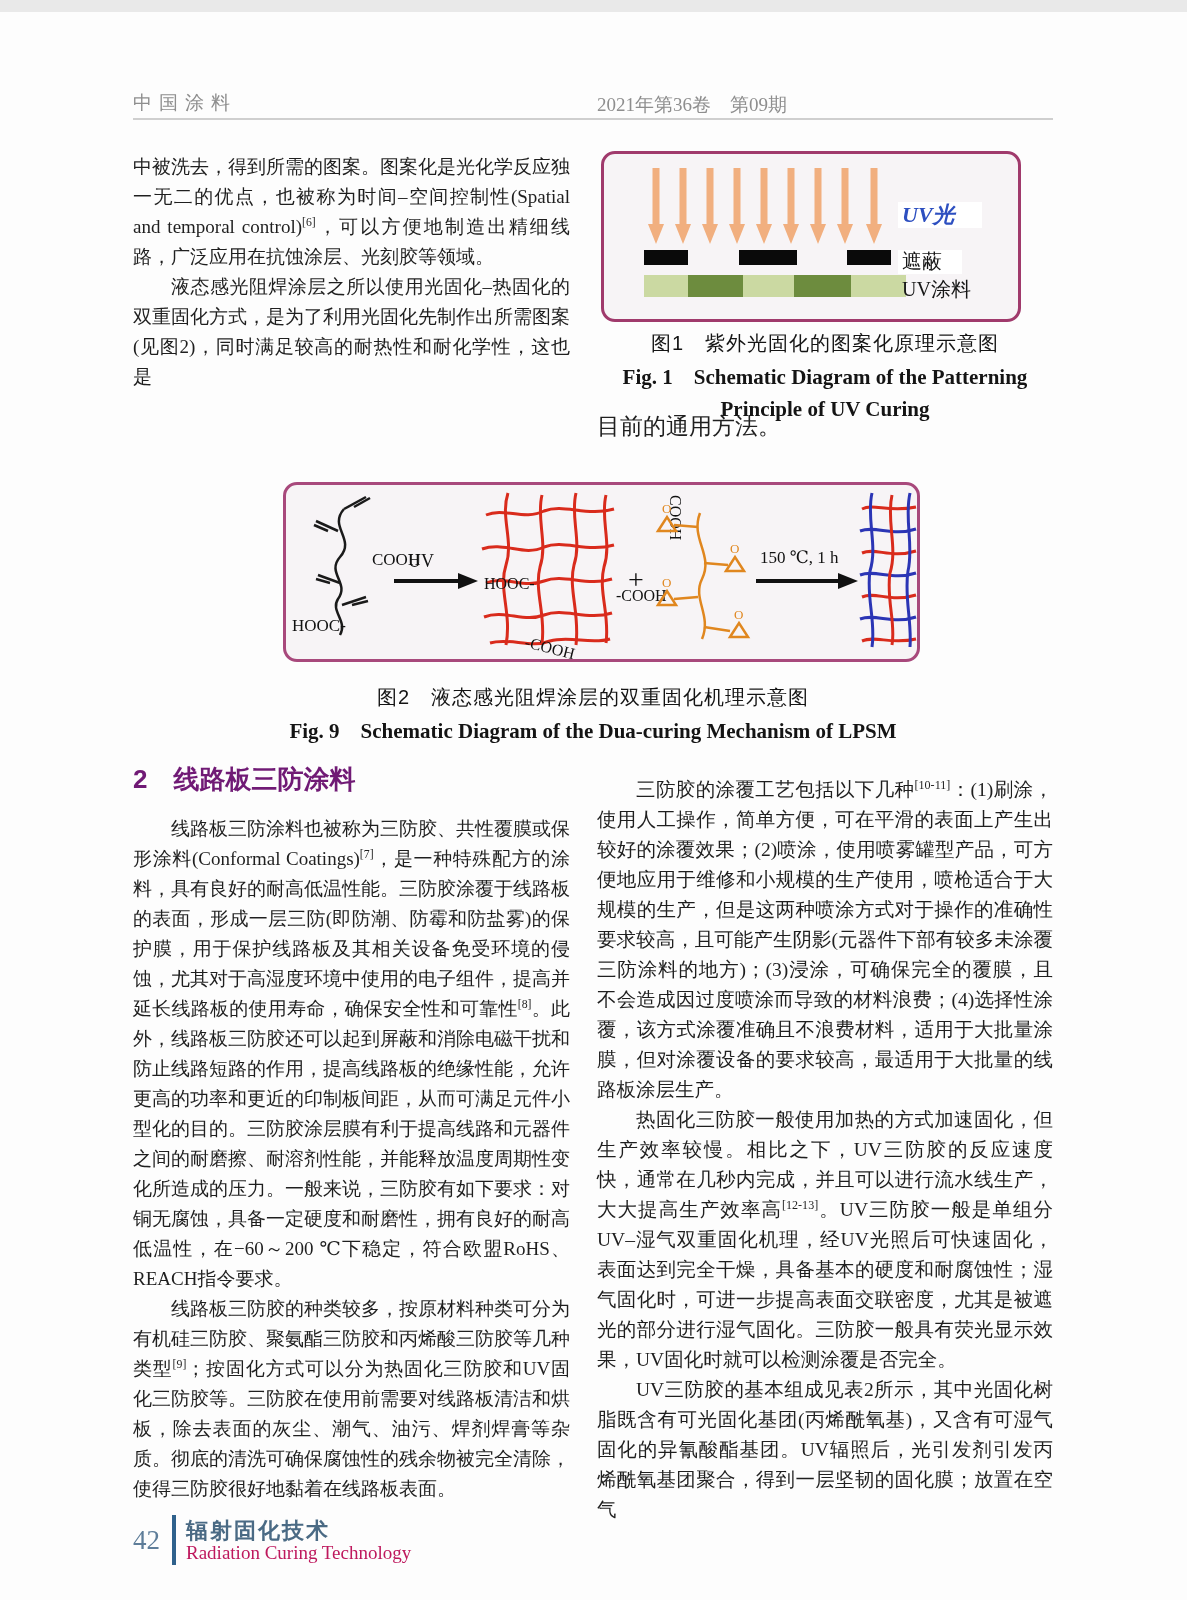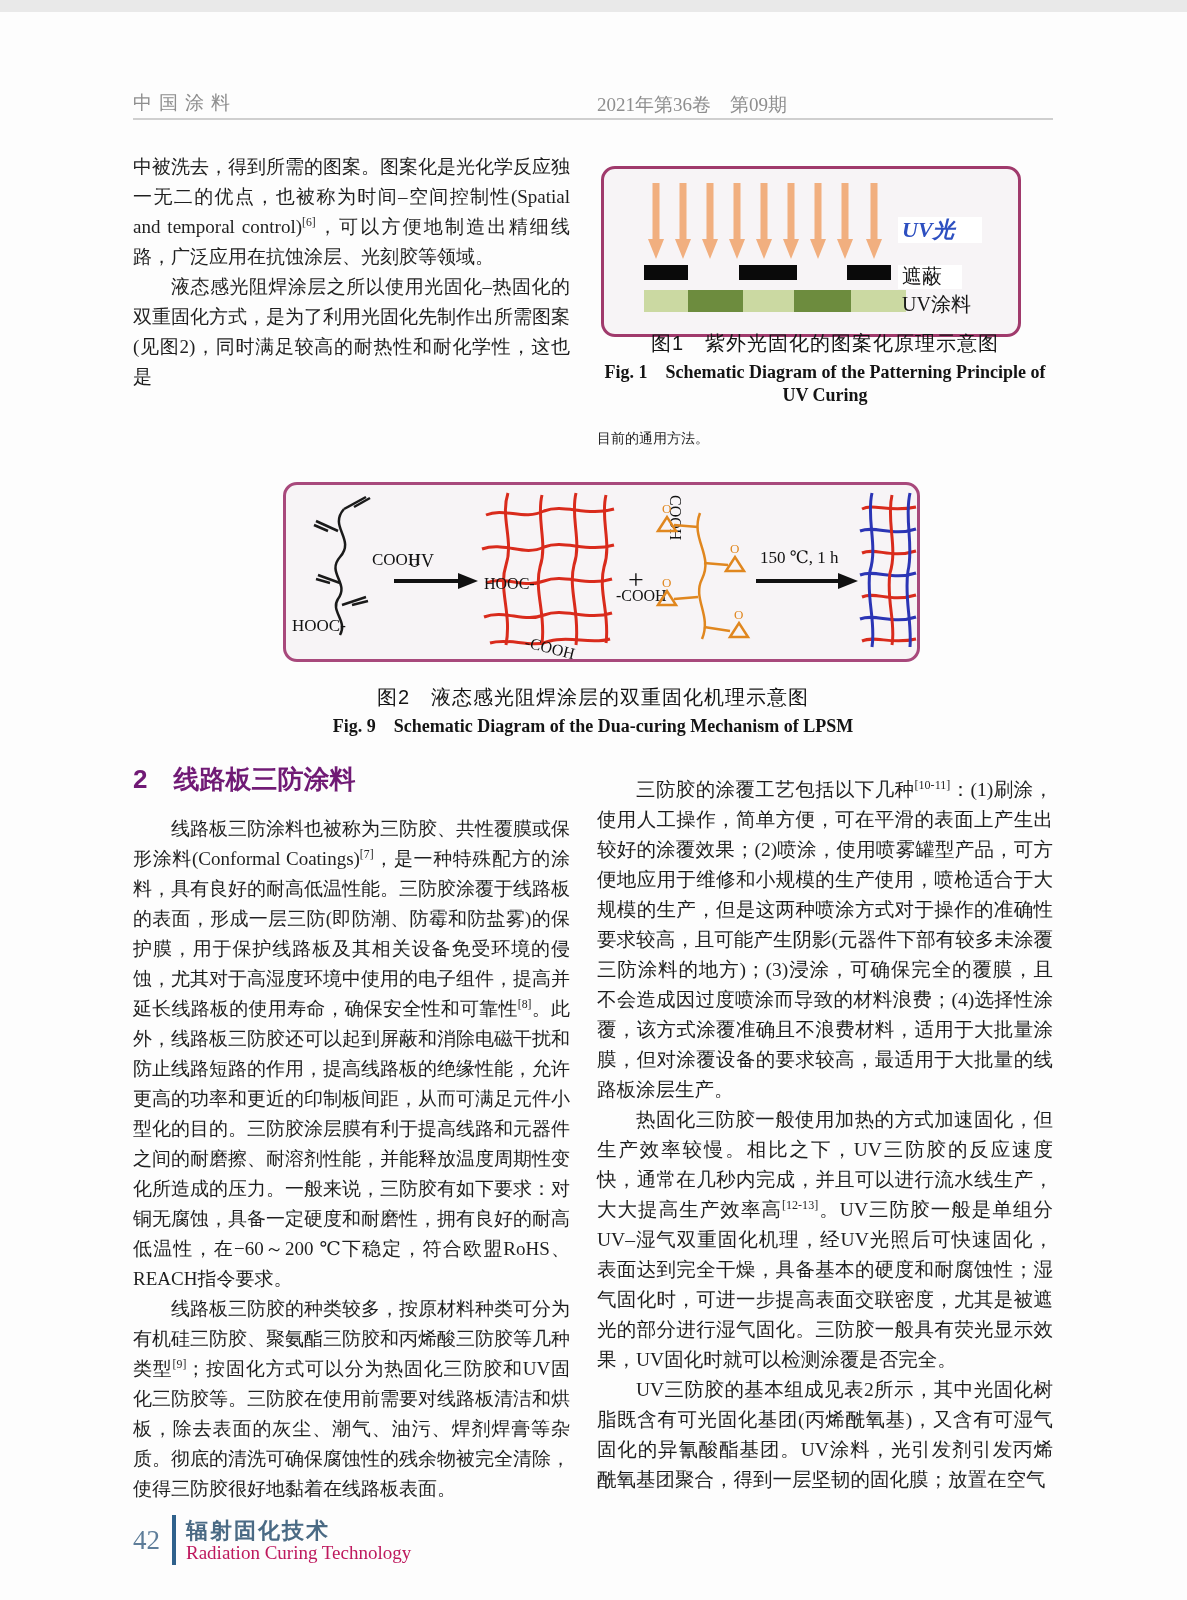--- a/index.html
+++ b/index.html
@@ -11,21 +11,21 @@
   .hdr-rule{position:absolute;left:133px;top:106px;width:920px;height:2px;background:#cfcfcf;}
   
   .col{position:absolute;font-size:19px;line-height:30px;text-align:justify;}
   .col p{margin:0;text-indent:2em;}
   .col p.noindent{text-indent:0;}
   sup{font-size:0.62em;line-height:0;}
   
   .figbox{position:absolute;background:#f7f4f6;border:3px solid #a03a6c;border-radius:14px;}
   .fig-cap{position:absolute;text-align:center;font-weight:bold;color:#141414;}
   .fig-cap .zh{font-size:20px;font-family:"Liberation Sans","DejaVu Sans",sans-serif;font-weight:normal;letter-spacing:1px;}
-  .fig-cap .en{font-size:18px;line-height:23px;margin-top:4px;}
+  .fig-cap .en{font-size:21px;line-height:32px;margin-top:4px;}
   
   .sec-head{position:absolute;left:133px;top:750px;width:437px;
             font-family:"Liberation Sans","DejaVu Sans",sans-serif;
             font-weight:bold;font-size:26px;color:#701a75;}
   .sec-head .num{margin-right:26px;}
   
   .footer{position:absolute;left:133px;top:1503px;display:flex;align-items:center;}
   .footer .pagenum{font-size:27px;color:#5e7d99;margin-right:12px;}
   .footer .bar{width:4px;height:50px;background:#2f618c;margin-right:10px;}
   .footer .zh{font-family:"Liberation Sans","DejaVu Sans",sans-serif;font-weight:bold;
@@ -40,21 +40,21 @@
 
   <div class="hdr-left">中国涂料</div>
   <div class="hdr-right">2021年第36卷　第09期</div>
   <div class="hdr-rule"></div>
 
   <div class="col" style="left:133px;top:140px;width:437px;">
     <p class="noindent">中被洗去，得到所需的图案。图案化是光化学反应独一无二的优点，也被称为时间–空间控制性(Spatial and temporal control)<sup>[6]</sup>，可以方便地制造出精细线路，广泛应用在抗蚀涂层、光刻胶等领域。</p>
     <p>液态感光阻焊涂层之所以使用光固化–热固化的双重固化方式，是为了利用光固化先制作出所需图案(见图2)，同时满足较高的耐热性和耐化学性，这也是</p>
   </div>
 
-  <div class="figbox" style="left:601px;top:154px;width:414px;height:165px;">
+  <div class="figbox" style="left:601px;top:139px;width:414px;height:165px;">
     <svg width="414" height="165" viewBox="0 0 414 165">
 
       <g stroke="#f1af7f" fill="#f1af7f">
         <g>
             <line x1="52" y1="14" x2="52" y2="72" stroke-width="7"></line>
             <polygon points="44,70 60,70 52,90" stroke="none"></polygon>
           </g>
         <g>
             <line x1="79" y1="14" x2="79" y2="72" stroke-width="7"></line>
             <polygon points="71,70 87,70 79,90" stroke="none"></polygon>
@@ -107,21 +107,21 @@
       <text x="298" y="114" font-size="20" fill="#161616">遮蔽</text>
       <text x="298" y="142" font-size="20" fill="#161616">UV涂料</text>
     </svg>
   </div>
 
   <div class="fig-cap" style="left:597px;top:318px;width:456px;">
     <div class="zh">图1　紫外光固化的图案化原理示意图</div>
     <div class="en">Fig. 1　Schematic Diagram of the Patterning Principle of UV Curing</div>
   </div>
 
-  <div class="col" style="left:597px;top:412px;width:456px;font-size:14px;">
+  <div class="col" style="left:597px;top:400px;width:456px;font-size:23px;">
     <p class="noindent">目前的通用方法。</p>
   </div>
 
   <div class="figbox" style="left:283px;top:470px;width:631px;height:174px;border-color:#a8497c;">
     <svg width="631" height="174" viewBox="0 0 631 174">
 
       <g stroke="#1a1a1a" fill="none" stroke-width="2.5">
         <path d="M58,24 C42,42 70,54 54,72 C40,88 64,98 52,114 C44,126 62,136 54,150"></path>
         <path d="M58,24 L80,12"></path>
           <path d="M68,22 L84,13"></path>
@@ -208,21 +208,21 @@
   </div>
 
   <div class="col" style="left:133px;top:802px;width:437px;">
     <p>线路板三防涂料也被称为三防胶、共性覆膜或保形涂料(Conformal Coatings)<sup>[7]</sup>，是一种特殊配方的涂料，具有良好的耐高低温性能。三防胶涂覆于线路板的表面，形成一层三防(即防潮、防霉和防盐雾)的保护膜，用于保护线路板及其相关设备免受环境的侵蚀，尤其对于高湿度环境中使用的电子组件，提高并延长线路板的使用寿命，确保安全性和可靠性<sup>[8]</sup>。此外，线路板三防胶还可以起到屏蔽和消除电磁干扰和防止线路短路的作用，提高线路板的绝缘性能，允许更高的功率和更近的印制板间距，从而可满足元件小型化的目的。三防胶涂层膜有利于提高线路和元器件之间的耐磨擦、耐溶剂性能，并能释放温度周期性变化所造成的压力。一般来说，三防胶有如下要求：对铜无腐蚀，具备一定硬度和耐磨性，拥有良好的耐高低温性，在−60～200 ℃下稳定，符合欧盟RoHS、REACH指令要求。</p>
     <p>线路板三防胶的种类较多，按原材料种类可分为有机硅三防胶、聚氨酯三防胶和丙烯酸三防胶等几种类型<sup>[9]</sup>；按固化方式可以分为热固化三防胶和UV固化三防胶等。三防胶在使用前需要对线路板清洁和烘板，除去表面的灰尘、潮气、油污、焊剂焊膏等杂质。彻底的清洗可确保腐蚀性的残余物被完全清除，使得三防胶很好地黏着在线路板表面。</p>
   </div>
 
   <div class="col" style="left:597px;top:763px;width:456px;font-size:19.5px;">
     <p>三防胶的涂覆工艺包括以下几种<sup>[10-11]</sup>：(1)刷涂，使用人工操作，简单方便，可在平滑的表面上产生出较好的涂覆效果；(2)喷涂，使用喷雾罐型产品，可方便地应用于维修和小规模的生产使用，喷枪适合于大规模的生产，但是这两种喷涂方式对于操作的准确性要求较高，且可能产生阴影(元器件下部有较多未涂覆三防涂料的地方)；(3)浸涂，可确保完全的覆膜，且不会造成因过度喷涂而导致的材料浪费；(4)选择性涂覆，该方式涂覆准确且不浪费材料，适用于大批量涂膜，但对涂覆设备的要求较高，最适用于大批量的线路板涂层生产。</p>
     <p>热固化三防胶一般使用加热的方式加速固化，但生产效率较慢。相比之下，UV三防胶的反应速度快，通常在几秒内完成，并且可以进行流水线生产，大大提高生产效率高<sup>[12-13]</sup>。UV三防胶一般是单组分UV–湿气双重固化机理，经UV光照后可快速固化，表面达到完全干燥，具备基本的硬度和耐腐蚀性；湿气固化时，可进一步提高表面交联密度，尤其是被遮光的部分进行湿气固化。三防胶一般具有荧光显示效果，UV固化时就可以检测涂覆是否完全。</p>
-    <p>UV三防胶的基本组成见表2所示，其中光固化树脂既含有可光固化基团(丙烯酰氧基)，又含有可湿气固化的异氰酸酯基团。UV涂料，光引发剂引发丙烯酰氧基团聚合，得到一层坚韧的固化膜；放置在空气</p>
+    <p>UV三防胶的基本组成见表2所示，其中光固化树脂既含有可光固化基团(丙烯酰氧基)，又含有可湿气固化的异氰酸酯基团。UV辐照后，光引发剂引发丙烯酰氧基团聚合，得到一层坚韧的固化膜；放置在空气</p>
   </div>
 
   <div class="footer">
     <div class="pagenum">42</div>
     <div class="bar"></div>
     <div>
       <div class="zh">辐射固化技术</div>
       <div class="en">Radiation Curing Technology</div>
     </div>
   </div>

